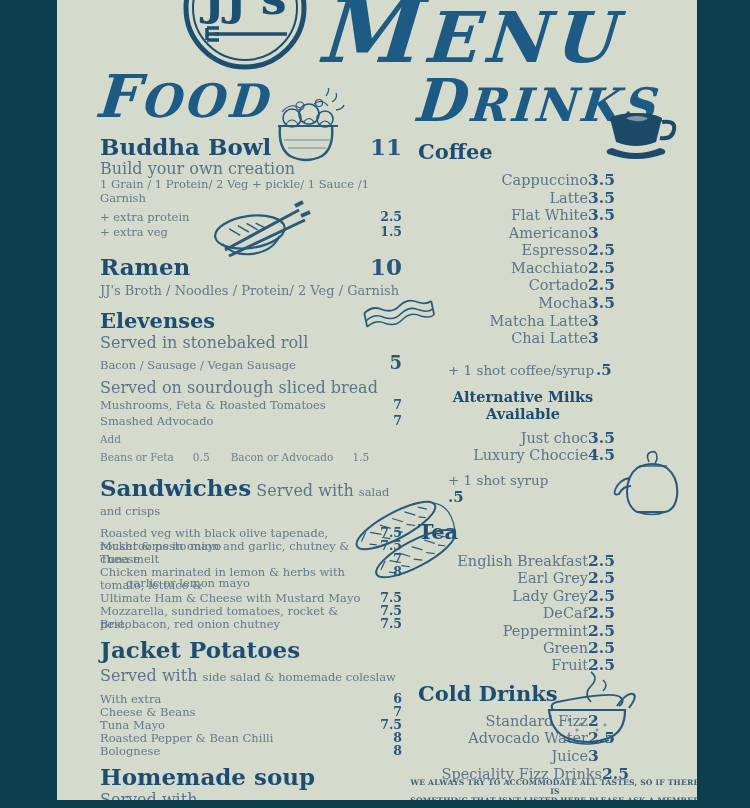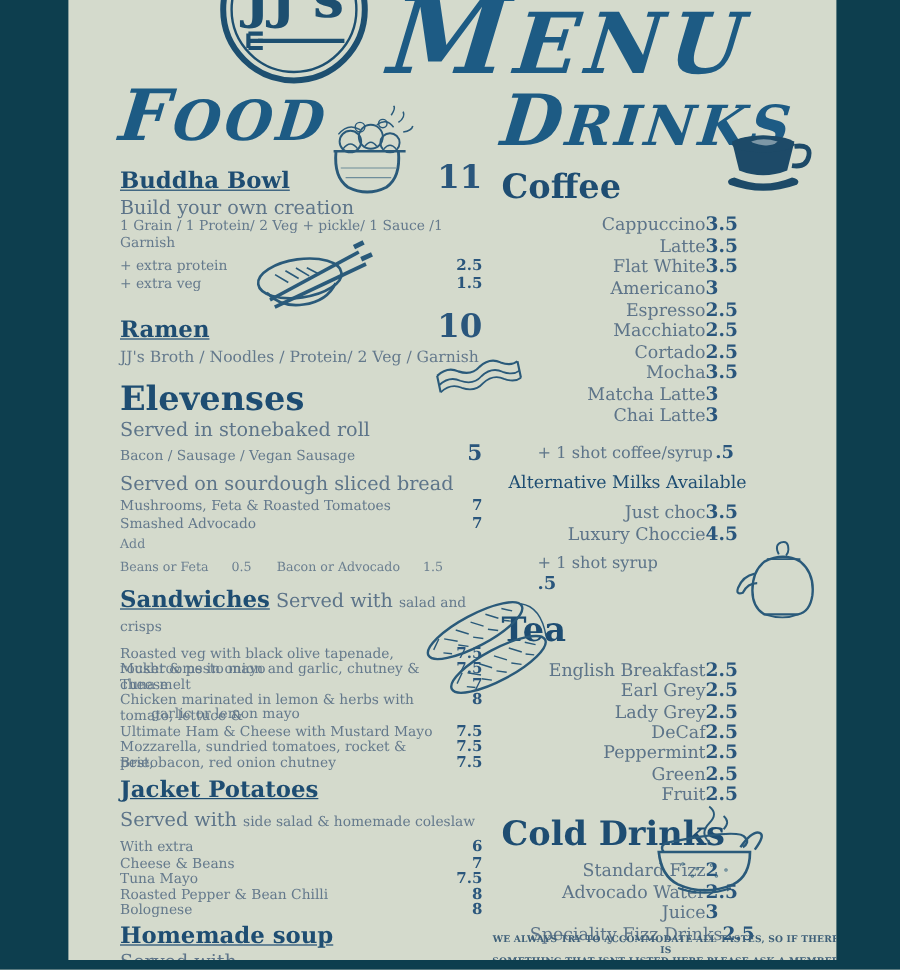--- a/index.html
+++ b/index.html
@@ -14,45 +14,45 @@
   }
   
   .script{
     font-family:"DejaVu Serif",serif;font-style:italic;font-weight:bold;
     color:#1d5b84;transform:skewX(-6deg);letter-spacing:3px;line-height:1;
   }
   .script::first-letter{font-size:1.28em;}
   .menu-title{position:absolute;left:268px;top:-14px;font-size:70px;letter-spacing:6px;}
   .col-head{font-size:46px;margin:0 0 6px 0;}
   
-  .sec-title{font-weight:bold;color:#1e4d72;font-size:28px;line-height:1.05;}
-  .big-title{font-size:19px;text-decoration:underline;}
+  .sec-title{font-weight:bold;color:#1e4d72;font-size:21px;line-height:1.05;}
+  .big-title{font-size:23px;}
   .mid{color:#5d7489;font-size:16px;line-height:1.15;}
   .small{color:#64798c;font-size:11.5px;line-height:1.16;}
   .tiny{color:#6b7f90;font-size:10.5px;line-height:1.2;}
   .price{color:#2a567c;font-weight:bold;}
-  .price-big{font-size:27px;}
+  .price-big{font-size:23px;}
   .price-sm{font-size:12.5px;}
   
   .food-col{position:absolute;left:43px;top:68px;width:302px;}
   .drinks-col{position:absolute;left:361px;top:72px;width:240px;}
   .frow{display:flex;justify-content:space-between;align-items:baseline;}
   .drow{display:flex;align-items:baseline;padding-left:22px;height:17.6px;}
   .drow .dname{width:148px;color:#5d7489;font-size:14.5px;text-align:right;}
   .drow .dprice{font-size:15.5px;}
   .trow{height:17.4px;}
   .sandrow{height:13px;}
   .sandrow .sname{max-width:268px;}
   .jrow{height:13.2px;}
   .footer{
     position:absolute;left:348px;top:779px;width:300px;
     color:#3f6079;font-size:7.6px;line-height:1.18;font-weight:bold;
     letter-spacing:.2px;text-align:center;
   }
-  .alt-milks{font-weight:normal;color:#1e4d72;font-size:14.5px;text-align:center;width:210px;}
+  .alt-milks{font-weight:bold;color:#1e4d72;font-size:14.5px;text-align:center;width:210px;}
   .shot{display:flex;align-items:baseline;padding-left:30px;}
   .shot .sname{width:148px;color:#5d7489;font-size:13.5px;}
   .illus{position:absolute;}
   svg{display:block;}
 </style>
 </head>
 <body>
 
 <div class="card">
 

